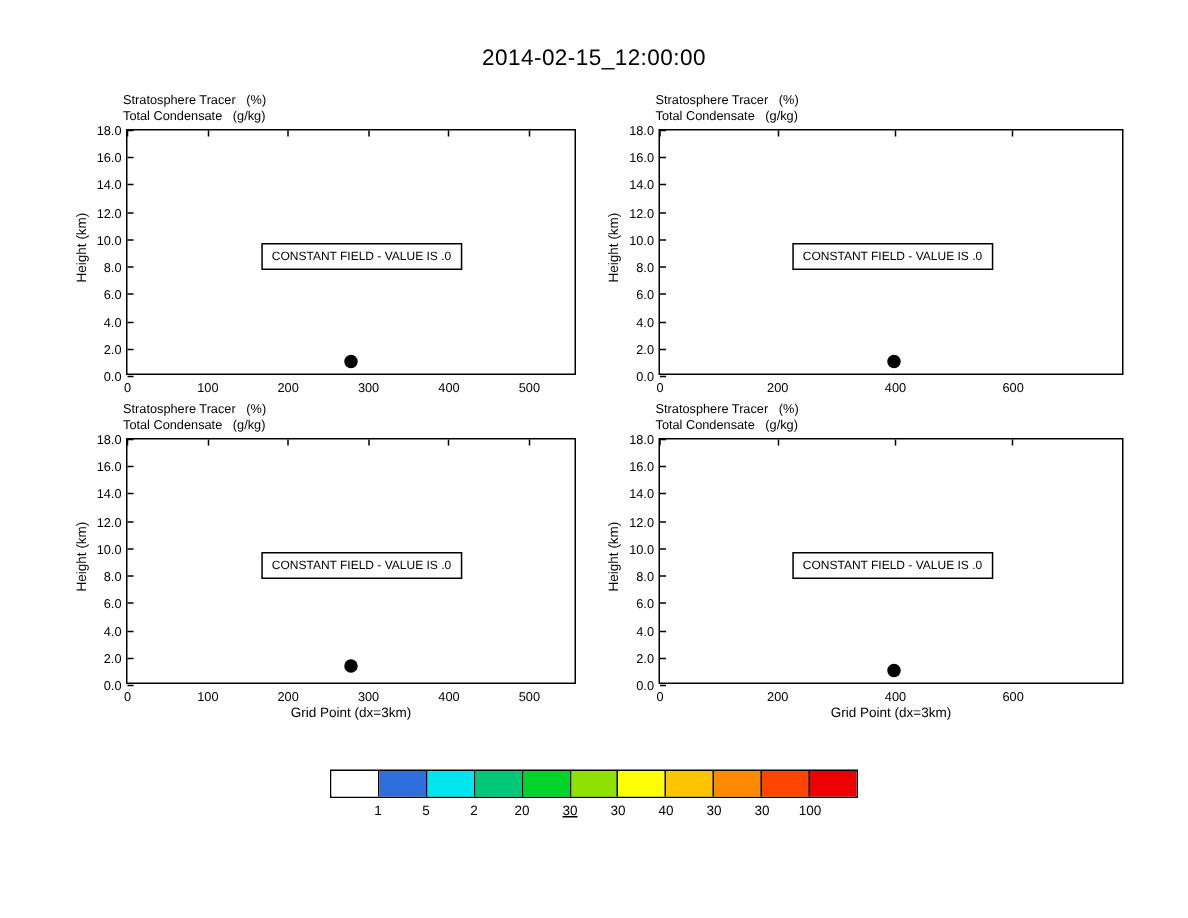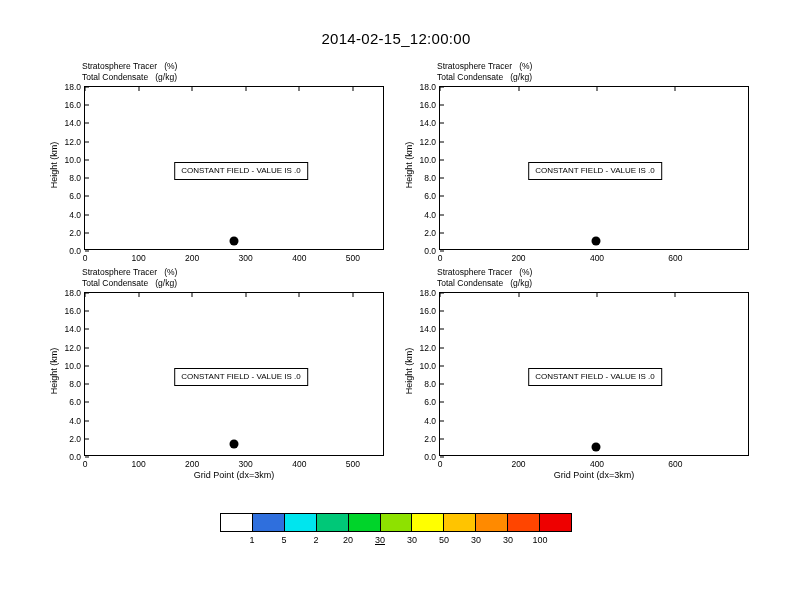--- a/index.html
+++ b/index.html
@@ -328,17 +328,17 @@
   <div class="swatch" style="background: rgb(255, 69, 0);"></div>
   <div class="swatch" style="background: rgb(238, 0, 0);"></div>
 </div>
 <div class="cb-labels">
   <div class="cb-label" style="left:32px;">1</div>
   <div class="cb-label" style="left:64px;">5</div>
   <div class="cb-label" style="left:96px;">2</div>
   <div class="cb-label" style="left:128px;">20</div>
   <div class="cb-label" style="left:160px;text-decoration:underline;">30</div>
   <div class="cb-label" style="left:192px;">30</div>
-  <div class="cb-label" style="left:224px;">50</div>
+  <div class="cb-label" style="left:224px;">40</div>
   <div class="cb-label" style="left:256px;">30</div>
   <div class="cb-label" style="left:288px;">30</div>
   <div class="cb-label" style="left:320px;">100</div>
 </div>
 
 </body></html>

